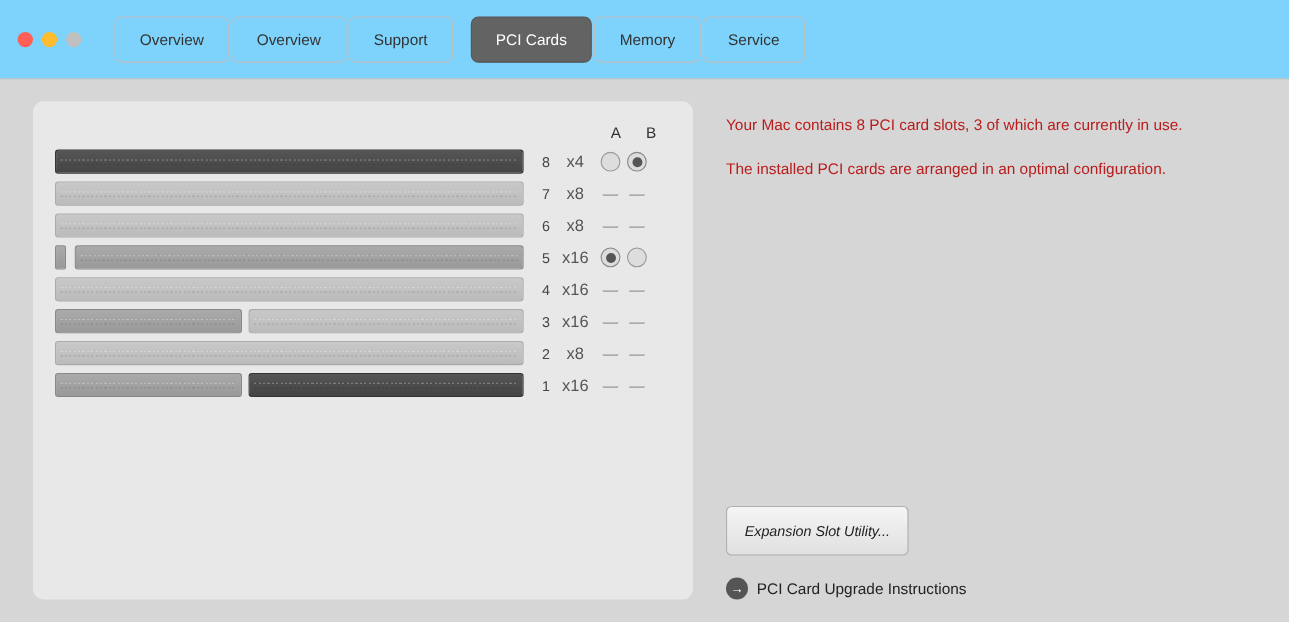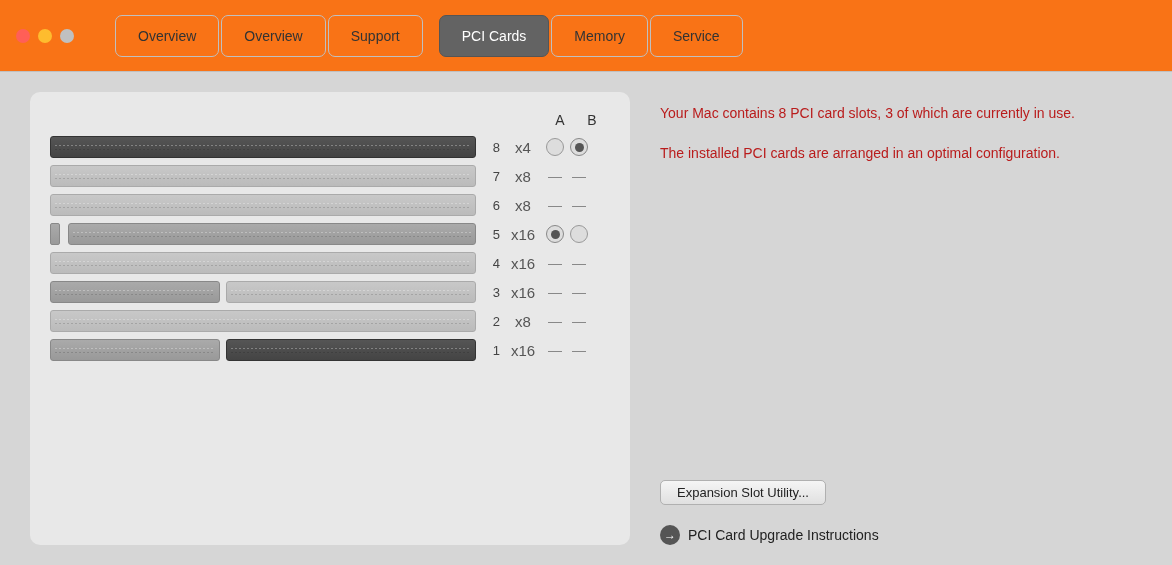--- a/index.html
+++ b/index.html
@@ -10,23 +10,23 @@
       font-family: -apple-system, BlinkMacSystemFont, 'Helvetica Neue', Arial, sans-serif;
       overflow: hidden;
     }
 
     
     .titlebar {
       display: flex;
       align-items: center;
       padding: 0 16px;
       height: 72px;
-      background: #f97316;
+      background: #7dd3fc;
       border-bottom: 1px solid #c0c0c0;
-      gap: 16px;
+      gap: 5px;
     }
     .window-controls {
       display: flex;
       align-items: center;
       gap: 8px;
       margin-right: 24px;
     }
     .window-btn {
       width: 14px;
       height: 14px;
@@ -190,29 +190,30 @@
       color: #b91c1c;
       line-height: 1.6;
       margin-bottom: 20px;
     }
     .info-text p + p {
       margin-top: 16px;
     }
 
     .btn-utility {
       display: inline-block;
-      padding: 4px 16px;
+      padding: 14px 16px;
       background: linear-gradient(180deg, #f5f5f5 0%, #e0e0e0 100%);
       border: 1px solid #b0b0b0;
       border-radius: 5px;
       font-size: 13px;
       color: #222;
       cursor: pointer;
       margin-bottom: 20px;
       width: fit-content;
+      font-style: italic;
     }
 
     .link-row {
       display: flex;
       align-items: center;
       gap: 8px;
       font-size: 14px;
       color: #222;
       cursor: pointer;
     }

